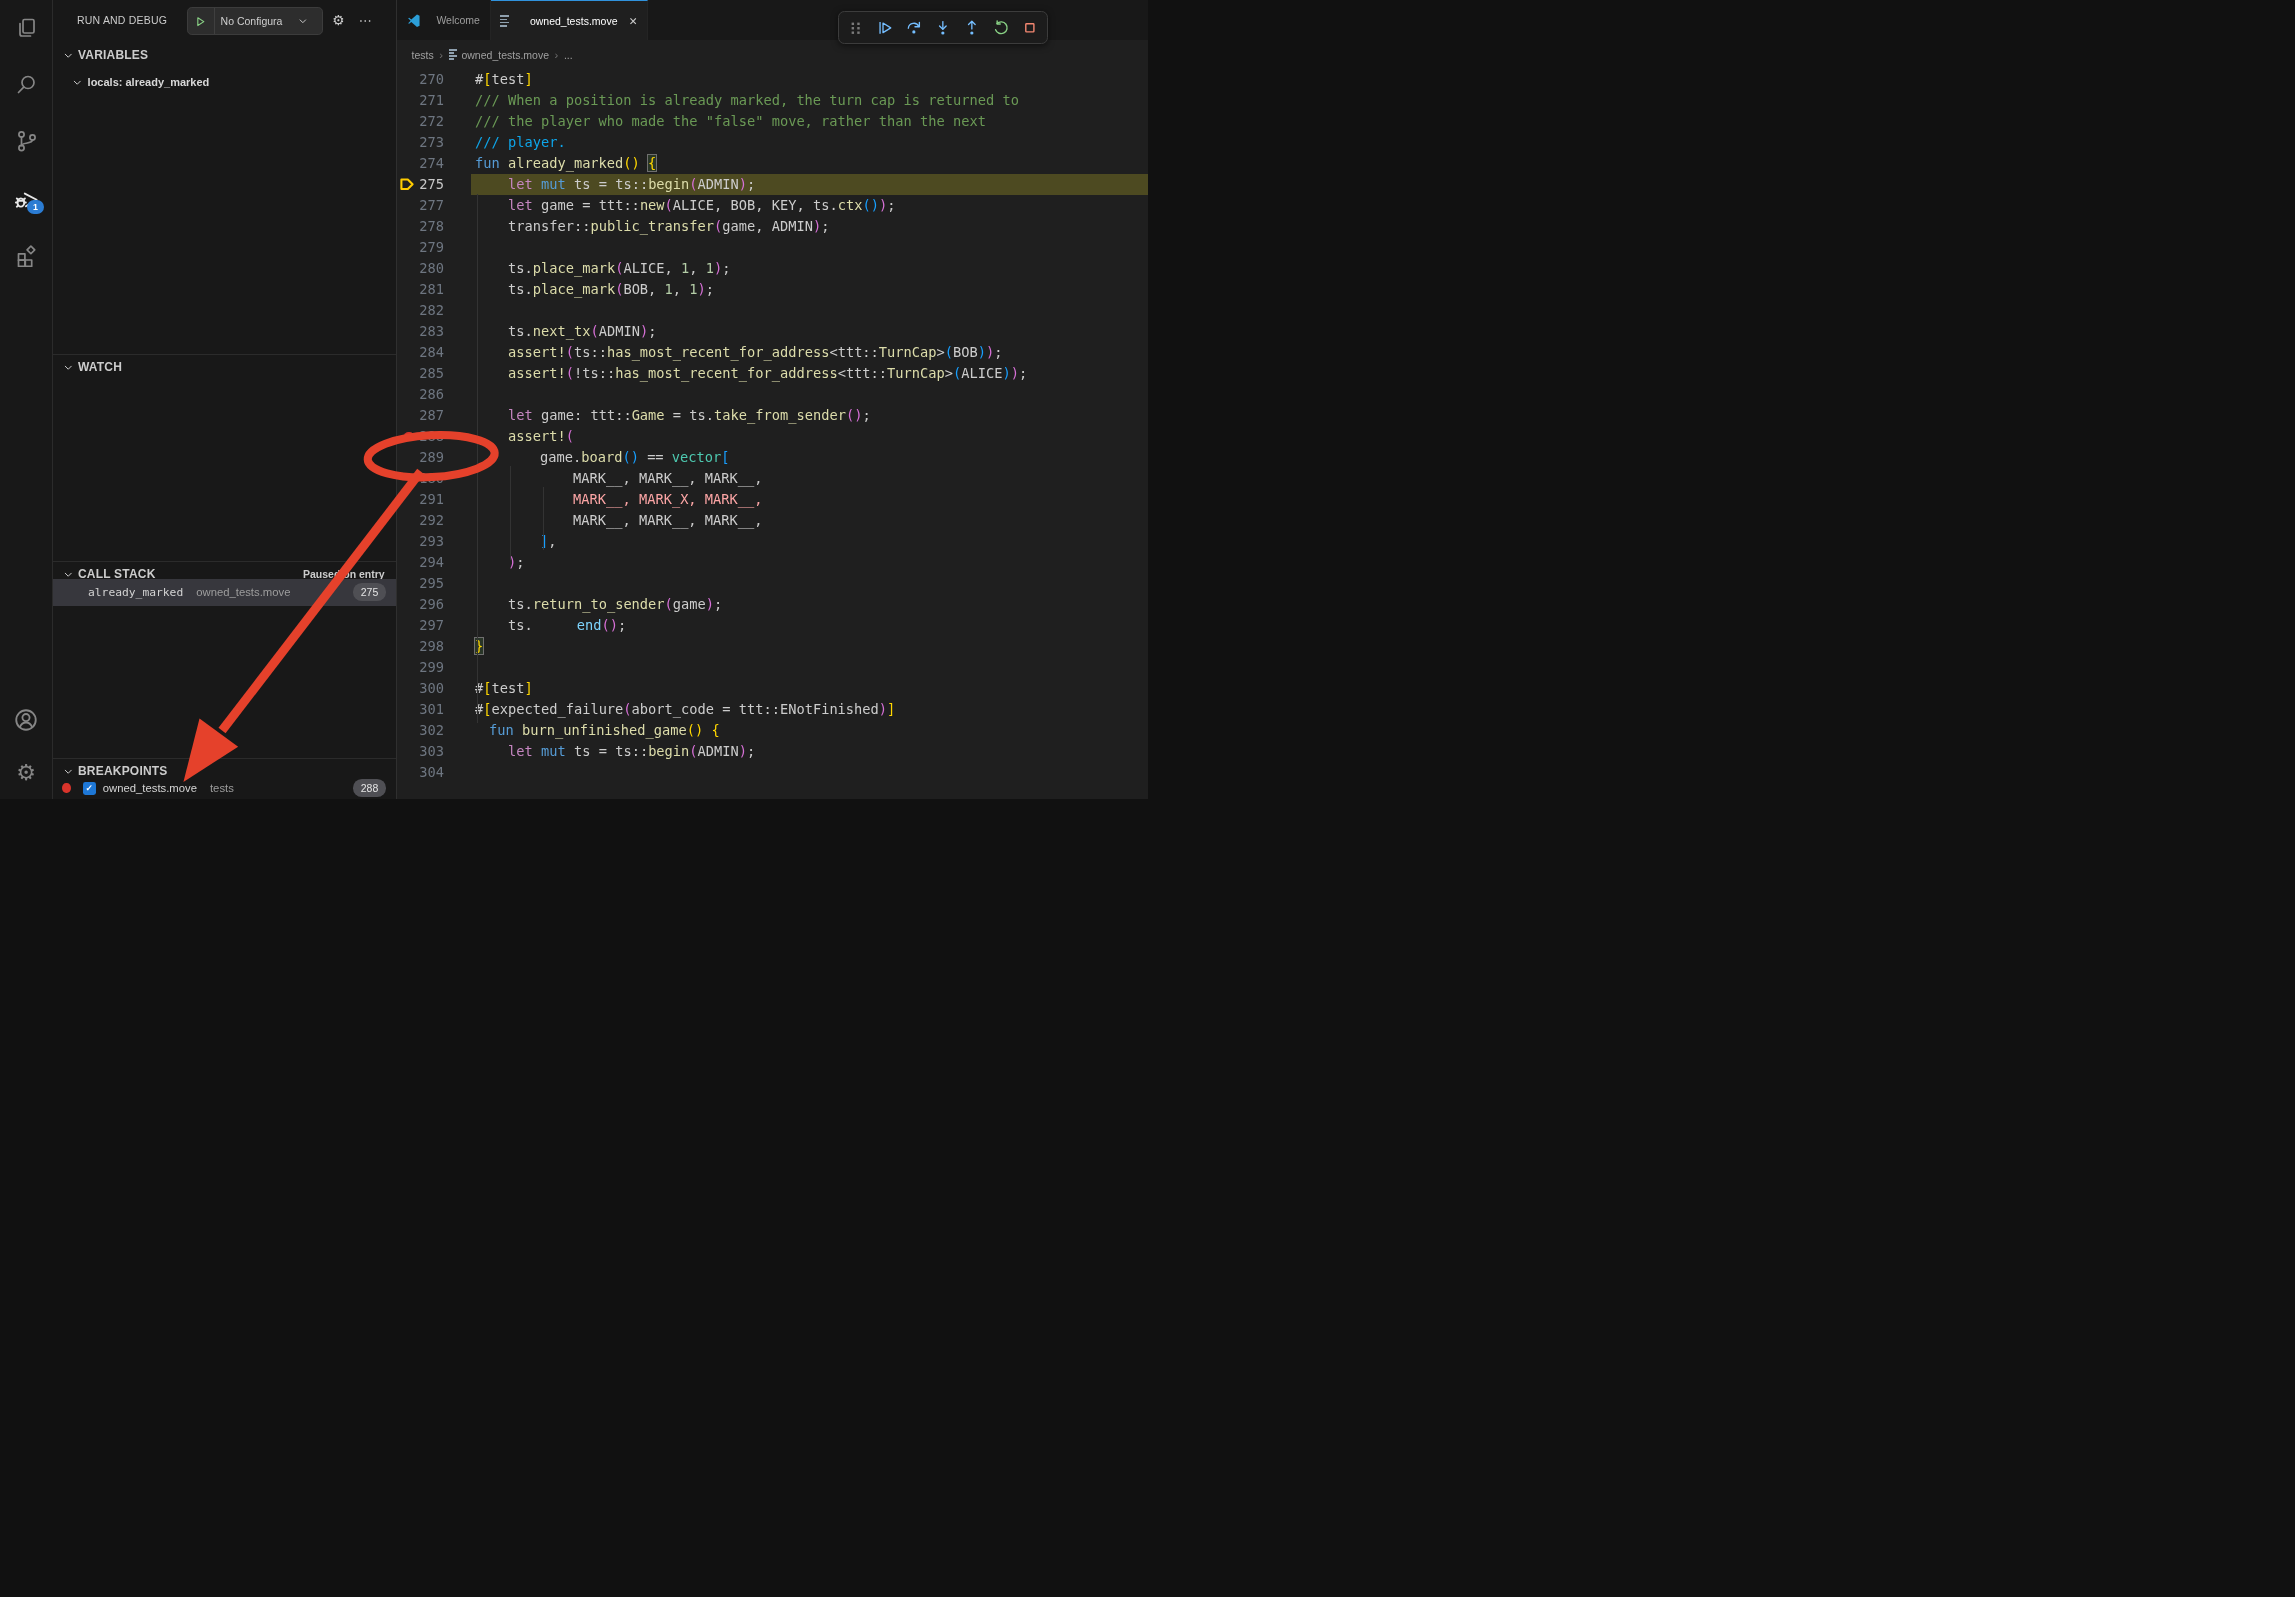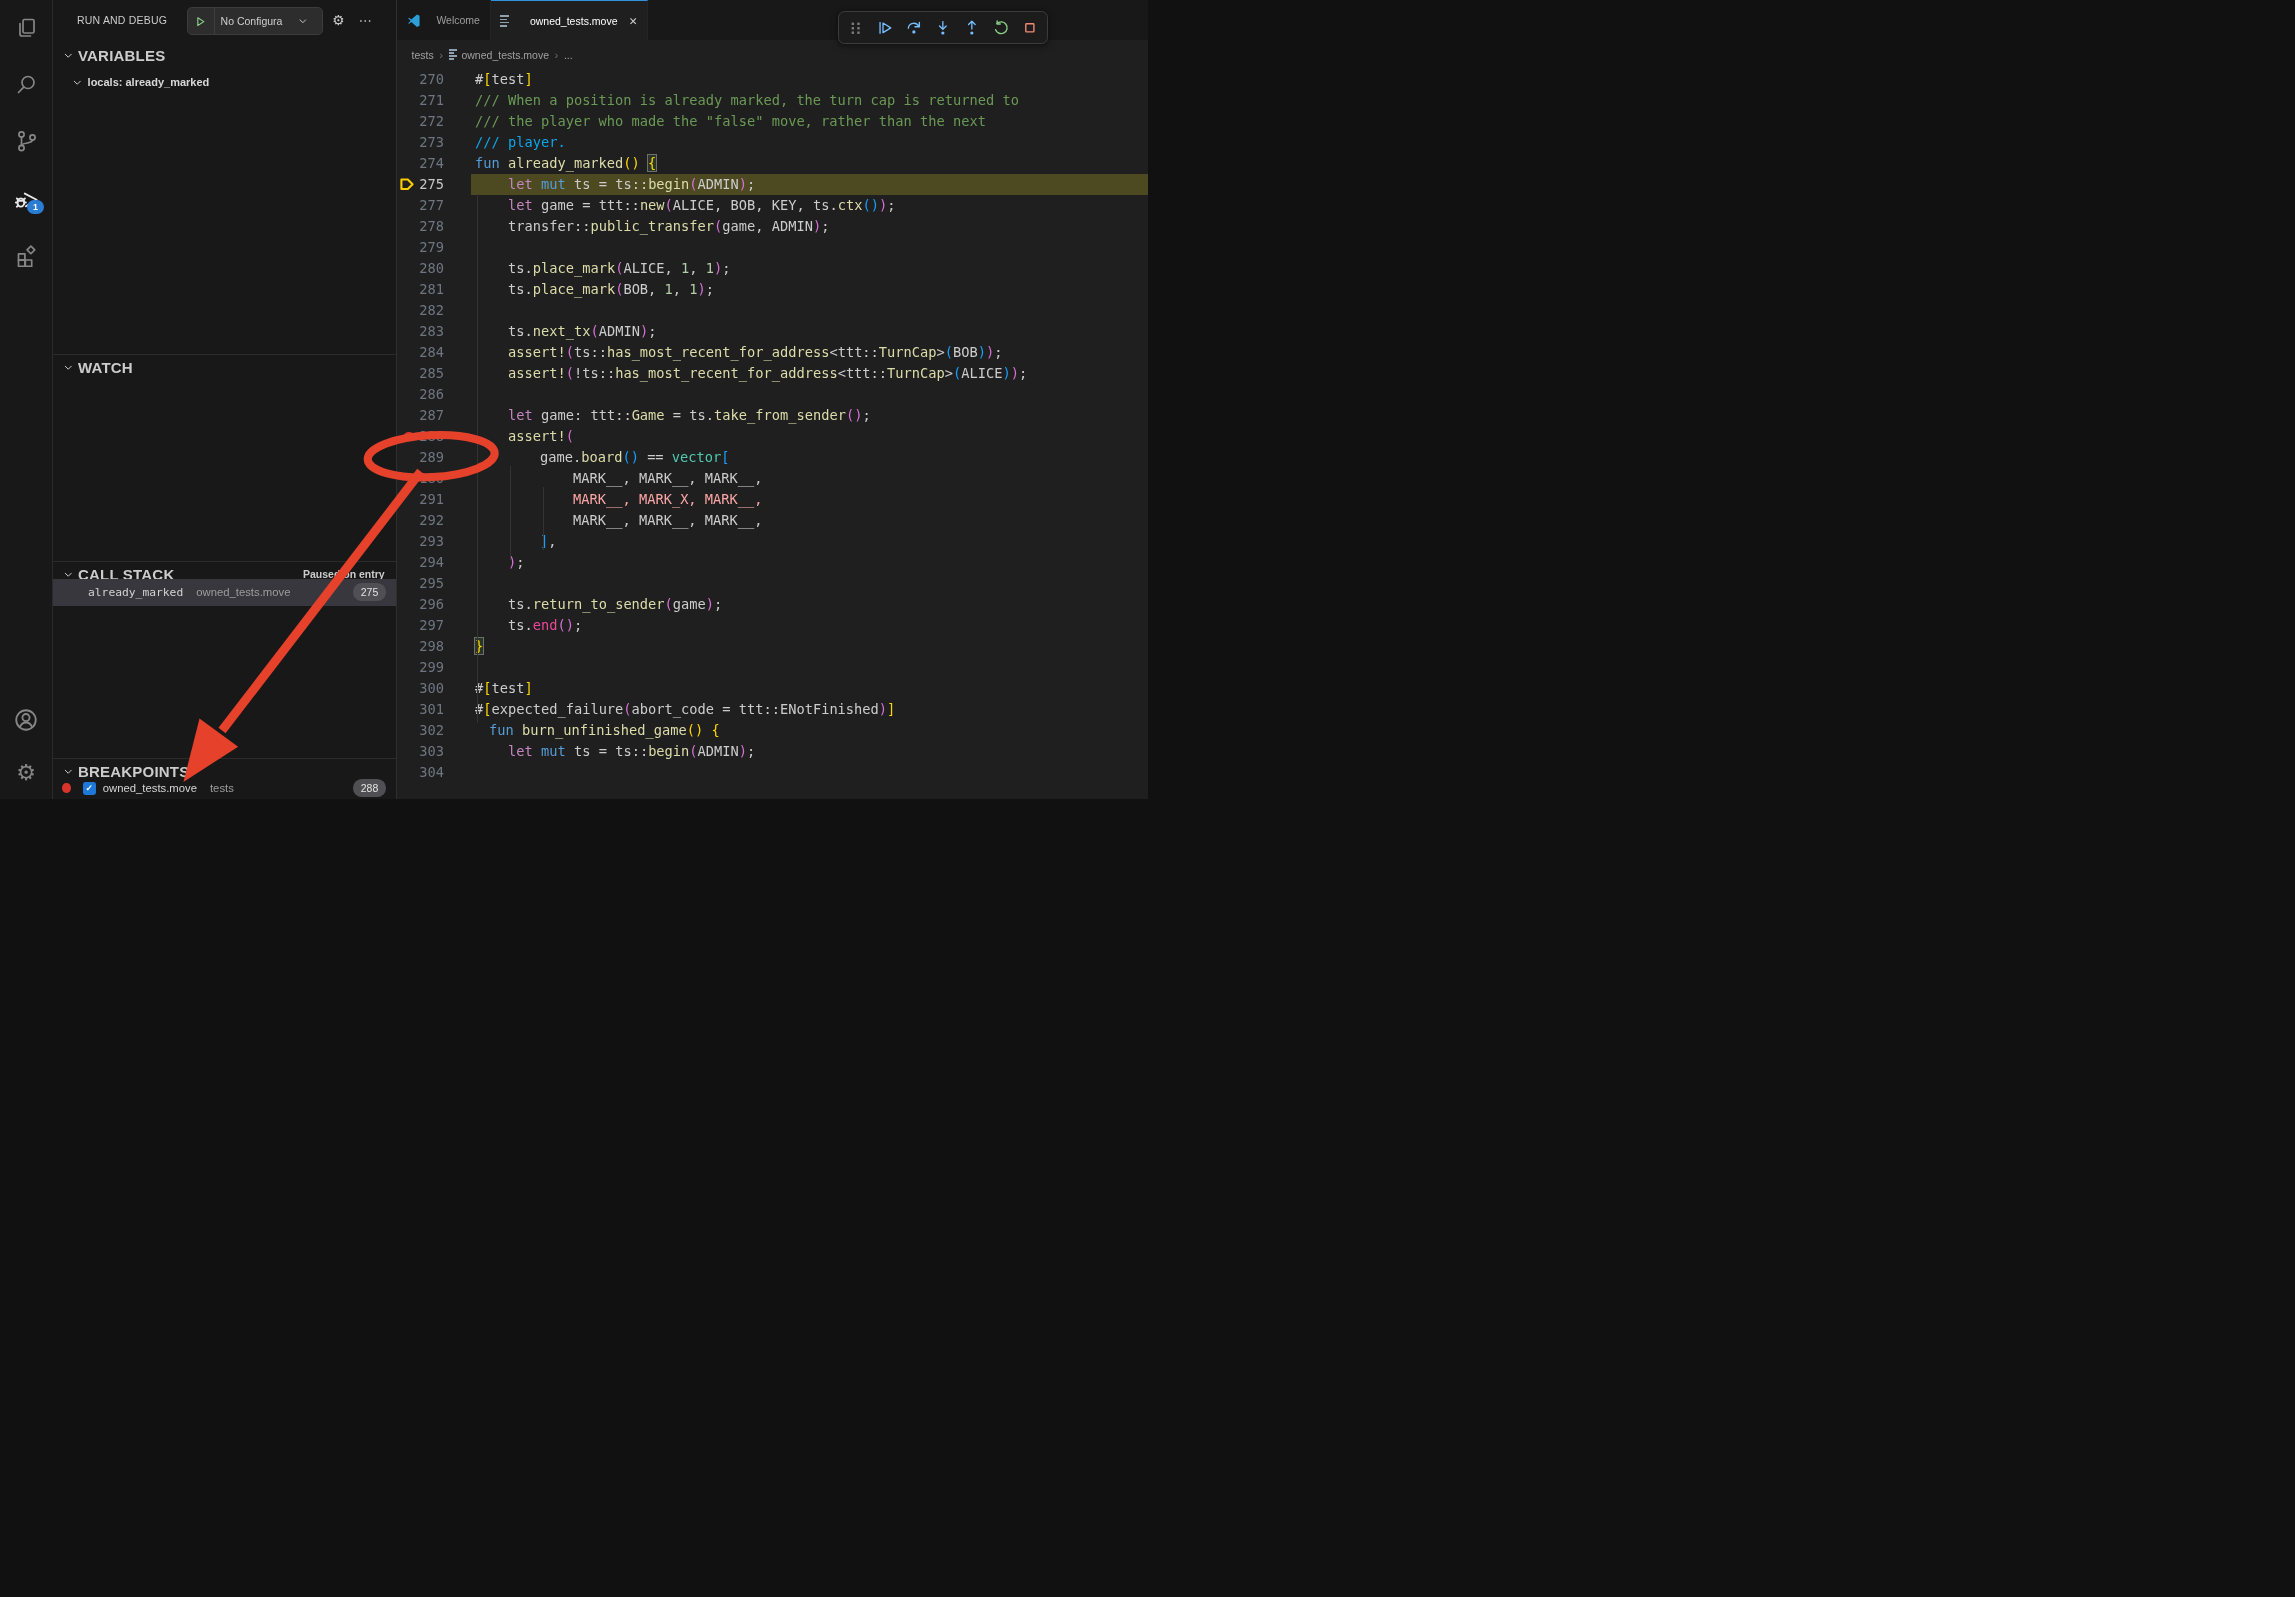--- a/index.html
+++ b/index.html
@@ -18,21 +18,21 @@
   .sb-header{position:absolute;left:0;top:0;width:100%;height:40px;}
   .sb-title{position:absolute;left:24px;top:13.7px;font-size:10.5px;color:#cccccc;letter-spacing:0.2px;}
   .cfg-btn{position:absolute;left:134px;top:7.2px;width:134px;height:26px;background:#2d2d2d;border:0.8px solid #3c3c3c;border-radius:4.8px;display:flex;align-items:center;}
   .cfg-play{width:26px;height:100%;display:flex;align-items:center;justify-content:center;border-right:0.8px solid #3f3f3f;}
   .cfg-label{flex:1;font-size:10.5px;color:#cfcfcf;padding-left:5.6px;white-space:nowrap;overflow:hidden;max-width:77px;}
   .cfg-chev{padding:0 4.8px 0 0;display:flex;}
   .hdr-ico{position:absolute;top:10.5px;display:flex;align-items:center;justify-content:center;width:19.3px;height:19.3px;}
   .sb-section-h{position:absolute;left:0;width:100%;height:24px;border-top:0.8px solid #2b2b2b;display:flex;align-items:center;}
   .sb-section-h.noline{border-top:none;}
   .sb-chev{margin-left:9.7px;display:flex;}
-  .sb-sec-label{margin-left:4.8px;font-size:15px;font-weight:bold;color:#cccccc;letter-spacing:0.2px;}
+  .sb-sec-label{margin-left:4.8px;font-size:12px;font-weight:bold;color:#cccccc;letter-spacing:0.2px;}
   .sb-right{position:absolute;right:11.3px;font-size:10.5px;font-weight:bold;color:#cccccc;}
   .locals-row{position:absolute;left:0;top:71px;width:100%;height:22.5px;display:flex;align-items:center;}
   .locals-label{margin-left:4.8px;font-size:11px;font-weight:bold;color:#d8d8d8;}
   .stack-row{position:absolute;left:0;top:579px;width:100%;height:26.5px;background:#37373d;display:flex;align-items:center;}
   .stack-fn{margin-left:35px;font-family:"DejaVu Sans Mono",monospace;font-size:11.3px;color:#d2d2d2;}
   .stack-file{margin-left:13px;font-size:11.3px;color:#9d9d9d;}
   .pill{position:absolute;right:9.7px;height:17.7px;border-radius:8.8px;background:#4f4f54;color:#e4e4e4;font-size:10.5px;
         display:flex;align-items:center;padding:0 8px;}
   .bp-row{position:absolute;left:0;top:777px;width:100%;height:22px;display:flex;align-items:center;}
   .bp-dot{width:8.8px;height:10.5px;border-radius:50%;background:#d9342b;margin-left:8.8px;}
@@ -312,21 +312,21 @@
           <div class="code-row"><span class="ln">287</span><span class="tokens" style="left: 111px;"><span style="color: rgb(197, 134, 192);">let</span><span style="color: rgb(204, 204, 204);"> game: ttt::</span><span style="color: rgb(220, 220, 170);">Game</span><span style="color: rgb(204, 204, 204);"> = ts.</span><span style="color: rgb(220, 220, 170);">take_from_sender</span><span style="color: rgb(214, 112, 214);">()</span><span style="color: rgb(204, 204, 204);">;</span></span></div>
           <div class="code-row"><span class="bpdot" style="background: rgb(217, 52, 43);"></span><span class="ln">288</span><span class="tokens" style="left: 111px;"><span style="color: rgb(220, 220, 170);">assert!</span><span style="color: rgb(214, 112, 214);">(</span></span></div>
           <div class="code-row"><span class="ln">289</span><span class="tokens" style="left: 143px;"><span style="color: rgb(204, 204, 204);">game.</span><span style="color: rgb(220, 220, 170);">board</span><span style="color: rgb(23, 159, 255);">()</span><span style="color: rgb(204, 204, 204);"> == </span><span style="color: rgb(78, 201, 176);">vector</span><span style="color: rgb(23, 159, 255);">[</span></span></div>
           <div class="code-row"><span class="ln">180</span><span class="tokens" style="left: 176px;"><span style="color: rgb(204, 204, 204);">MARK__, MARK__, MARK__,</span></span></div>
           <div class="code-row"><span class="ln">291</span><span class="tokens" style="left: 176px;"><span style="color: #fca5a5;">MARK__, MARK_X, MARK__,</span></span></div>
           <div class="code-row"><span class="ln">292</span><span class="tokens" style="left: 176px;"><span style="color: rgb(204, 204, 204);">MARK__, MARK__, MARK__,</span></span></div>
           <div class="code-row"><span class="ln">293</span><span class="tokens" style="left: 143px;"><span style="color: rgb(23, 159, 255);">]</span><span style="color: rgb(204, 204, 204);">,</span></span></div>
           <div class="code-row"><span class="ln">294</span><span class="tokens" style="left: 111px;"><span style="color: rgb(214, 112, 214);">)</span><span style="color: rgb(204, 204, 204);">;</span></span></div>
           <div class="code-row"><span class="ln">295</span><span class="tokens" style="left: 78px;"></span></div>
           <div class="code-row"><span class="ln">296</span><span class="tokens" style="left: 111px;"><span style="color: rgb(204, 204, 204);">ts.</span><span style="color: rgb(220, 220, 170);">return_to_sender</span><span style="color: rgb(214, 112, 214);">(</span><span style="color: rgb(204, 204, 204);">game</span><span style="color: rgb(214, 112, 214);">)</span><span style="color: rgb(204, 204, 204);">;</span></span></div>
-          <div class="code-row"><span class="ln">297</span><span class="tokens" style="left: 111px;"><span style="color: rgb(204, 204, 204);">ts.</span><span style="color: #ec4899;">end</span><span style="color: rgb(214, 112, 214);">()</span><span style="color: rgb(204, 204, 204);">;</span></span></div>
+          <div class="code-row"><span class="ln">297</span><span class="tokens" style="left: 111px;"><span style="color: rgb(204, 204, 204);">ts.</span><span style="color: #7dd3fc; margin-left: 44px;">end</span><span style="color: rgb(214, 112, 214);">()</span><span style="color: rgb(204, 204, 204);">;</span></span></div>
           <div class="code-row"><span class="ln">298</span><span class="tokens" style="left: 78px;"><span class="match" style="color: rgb(255, 215, 0);">}</span></span></div>
           <div class="code-row"><span class="ln">299</span><span class="tokens" style="left: 78px;"></span></div>
           <div class="code-row"><span class="ln">300</span><span class="tokens" style="left: 78px;"><span style="color: rgb(204, 204, 204);">#</span><span style="color: rgb(255, 215, 0);">[</span><span style="color: rgb(204, 204, 204);">test</span><span style="color: rgb(255, 215, 0);">]</span></span></div>
           <div class="code-row"><span class="ln">301</span><span class="tokens" style="left: 78px;"><span style="color: rgb(204, 204, 204);">#</span><span style="color: rgb(255, 215, 0);">[</span><span style="color: rgb(204, 204, 204);">expected_failure</span><span style="color: rgb(214, 112, 214);">(</span><span style="color: rgb(204, 204, 204);">abort_code = ttt::ENotFinished</span><span style="color: rgb(214, 112, 214);">)</span><span style="color: rgb(255, 215, 0);">]</span></span></div>
           <div class="code-row"><span class="ln">302</span><span class="tokens" style="left: 92px;"><span style="color: rgb(86, 156, 214);">fun </span><span style="color: rgb(220, 220, 170);">burn_unfinished_game</span><span style="color: rgb(255, 215, 0);">()</span><span style="color: rgb(204, 204, 204);"> </span><span style="color: rgb(255, 215, 0);">{</span></span></div>
           <div class="code-row"><span class="ln">303</span><span class="tokens" style="left: 111px;"><span style="color: rgb(197, 134, 192);">let</span><span style="color: rgb(204, 204, 204);"> </span><span style="color: rgb(86, 156, 214);">mut</span><span style="color: rgb(204, 204, 204);"> ts = ts::</span><span style="color: rgb(220, 220, 170);">begin</span><span style="color: rgb(214, 112, 214);">(</span><span style="color: rgb(204, 204, 204);">ADMIN</span><span style="color: rgb(214, 112, 214);">)</span><span style="color: rgb(204, 204, 204);">;</span></span></div>
           <div class="code-row"><span class="ln">304</span><span class="tokens" style="left: 78px;"></span></div>
         </div>
 
       <div class="guide" style="left:80px;top:125px;height:529px;"></div>

